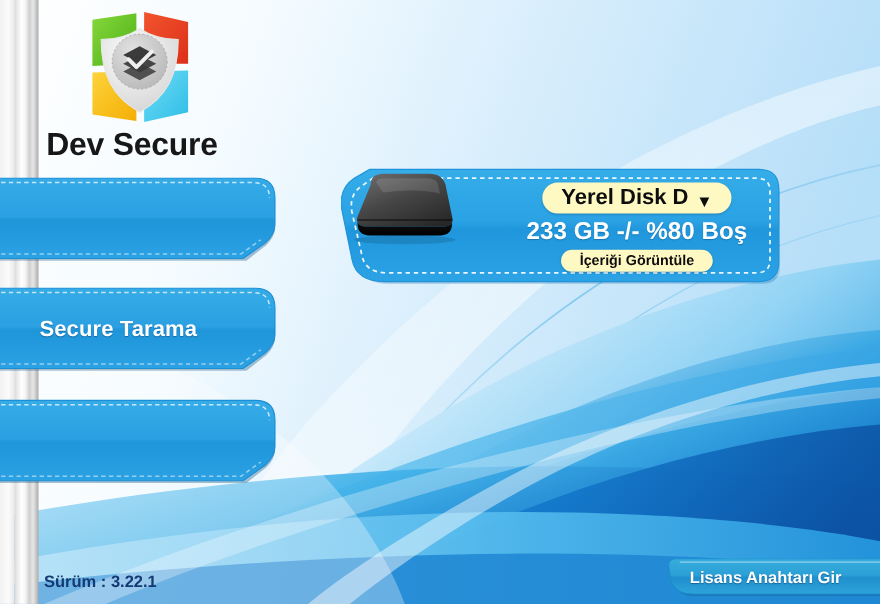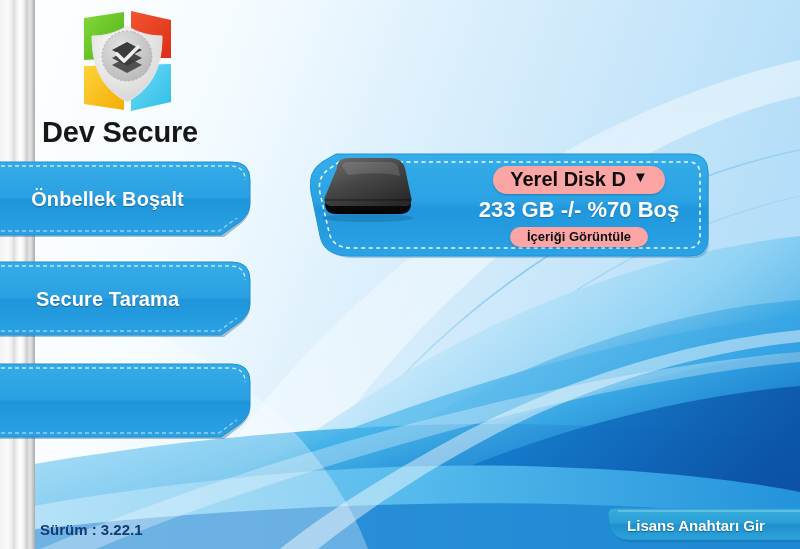--- a/index.html
+++ b/index.html
@@ -55,23 +55,23 @@
 
   
   #disk-panel{position:absolute;left:310px;top:152px;width:400px;height:108px;z-index:6;}
   #disk-panel>svg{position:absolute;inset:0;display:block;}
   #disk-icon{position:absolute;left:40px;top:22px;width:112px;height:70px;}
   #disk-info{
     position:absolute;left:150px;top:8px;width:238px;height:92px;
     display:flex;flex-direction:column;align-items:center;justify-content:center;gap:1px;
   }
   .pill{
-    background:#fca5a5;border-radius:18px;
+    background:#fef9c3;border-radius:18px;
     padding:2px 17px 3px 17px;
-    display:inline-flex;align-items:flex-start;gap:7px;
+    display:inline-flex;align-items:flex-end;gap:7px;
     box-shadow:0 1px 2px rgba(0,40,70,.28);
     white-space:nowrap;
   }
   #disk-select{font-size:20px;font-weight:bold;color:#0d0d0d;}
   #caret-down{font-size:15px;color:#0d0d0d;line-height:1;margin-top:1px;}
   #disk-capacity{
     font-size:22px;font-weight:bold;color:#ffffff;white-space:nowrap;
     text-shadow:0 1px 1px rgba(0,55,95,.35);margin:2px 0 3px 0;
   }
   #disk-browse{font-size:13px;font-weight:bold;color:#0d0d0d;}
@@ -242,21 +242,20 @@
           <stop offset="0.48" stop-color="#2ba0e2"></stop>
           <stop offset="0.52" stop-color="#1f95da"></stop>
           <stop offset="1" stop-color="#2ba2e4"></stop>
         </linearGradient>
       </defs>
       <path d="M-6,4 L232,4 Q248,4 248,20 L248,44 Q248,52 240,60 L222,74 L-6,74 Z" fill="#0d4f7a" transform="translate(2,3)" opacity="0.35"></path>
       <path d="M-6,2 L232,2 Q250,2 250,20 L250,44 Q250,53 241,61 L221,75 L-6,75 Z" fill="url(#btnG0)" stroke="#1c8ed4" stroke-width="1"></path>
       <path d="M-6,6 L230,6 Q245,6 245,20" fill="none" stroke="#ffffff" stroke-width="1.4" stroke-dasharray="4 3" opacity="0.72"></path>
       <path d="M-6,71 L219,71 L237,58" fill="none" stroke="#ffffff" stroke-width="1.4" stroke-dasharray="4 3" opacity="0.5"></path>
     </svg>
-    <div class="nav-label">Önbellek Boşalt</div>
   </div>
 
   <div class="nav-btn" id="nav-1">
     <svg viewBox="0 0 258 79" xmlns="http://www.w3.org/2000/svg">
       <path d="M-6,4 L232,4 Q248,4 248,20 L248,44 Q248,52 240,60 L222,74 L-6,74 Z" fill="#0d4f7a" transform="translate(2,3)" opacity="0.35"></path>
       <path d="M-6,2 L232,2 Q250,2 250,20 L250,44 Q250,53 241,61 L221,75 L-6,75 Z" fill="url(#btnG0)" stroke="#1c8ed4" stroke-width="1"></path>
       <path d="M-6,6 L230,6 Q245,6 245,20" fill="none" stroke="#ffffff" stroke-width="1.4" stroke-dasharray="4 3" opacity="0.72"></path>
       <path d="M-6,71 L219,71 L237,58" fill="none" stroke="#ffffff" stroke-width="1.4" stroke-dasharray="4 3" opacity="0.5"></path>
     </svg>
     <div class="nav-label">Secure Tarama</div>
@@ -310,21 +309,21 @@
 
       <path d="M32,14 Q32,10 40,10 L78,10 Q86,10 88,15 L90,24 Q70,19 38,23 Z" fill="#ffffff" opacity="0.12"></path>
       <path d="M15,48 L101,48" stroke="#000000" stroke-width="1.2" opacity="0.55"></path>
     </svg>
 
     <div id="disk-info">
       <div class="pill">
         <span id="disk-select">Yerel Disk D</span>
         <span id="caret-down">▼</span>
       </div>
-      <div id="disk-capacity">233 GB -/- %70 Boş</div>
+      <div id="disk-capacity">233 GB -/- %80 Boş</div>
       <div class="pill">
         <span id="disk-browse">İçeriği Görüntüle</span>
       </div>
     </div>
   </div>
 
   <div id="version-label">Sürüm : 3.22.1</div>
 
   <div id="license-btn">
     <svg viewBox="0 0 192 34" xmlns="http://www.w3.org/2000/svg">

